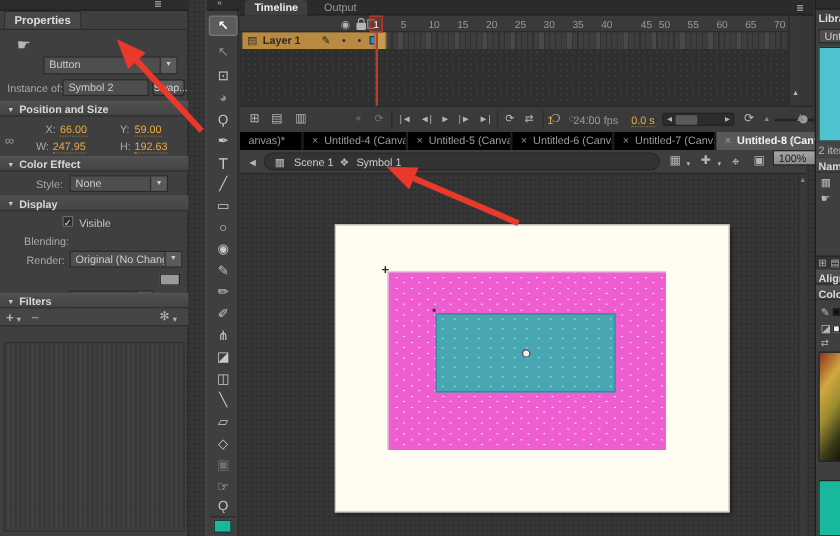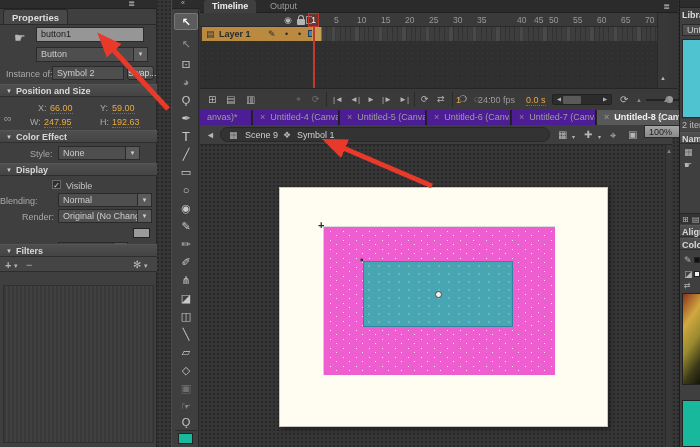--- a/index.html
+++ b/index.html
@@ -20,21 +20,21 @@
   .dd{background:#4e4e4e;color:#ccc;border:1px solid #2a2a2a;font-size:9px;line-height:13px;padding:0 4px;overflow:hidden;white-space:nowrap;}
   .dd .arw{position:absolute;right:0;top:0;bottom:0;width:13px;background:#5a5a5a;border-left:1px solid #2a2a2a;
            color:#ccc;font-size:6px;text-align:center;line-height:13px;}
   .dd.dis{color:#777;background:#444;}
   .btn{background:linear-gradient(#606060,#4a4a4a);border:1px solid #282828;border-radius:3px;color:#ddd;text-align:center;}
   .lbl{color:#a9a9a9;}
   .hot{color:#e9a944;border-bottom:1px dotted #8f6c2e;cursor:pointer;}
   .icon{color:#b5b5b5;}
   .toolcell{width:24px;height:17px;text-align:center;line-height:17px;color:#c9c9c9;font-size:11px;}
   .toolsel{background:#5c5c5c;border:1px solid #777;border-radius:2px;}
-  .dtab{background:#4c1d95;border-right:1px solid #1d1d1d;color:#9d9d9d;font-size:9px;line-height:15px;
+  .dtab{background:#000000;border-right:1px solid #1d1d1d;color:#9d9d9d;font-size:9px;line-height:15px;
         padding:0 7px;white-space:nowrap;overflow:hidden;}
   .dtab .x{color:#8a8a8a;margin-right:5px;font-size:9px;}
   .dtab.on{background:#585858;color:#f2f2f2;font-weight:bold;}
   .rulnum{position:absolute;top:2px;color:#999;font-size:8.5px;}
   .eye{width:9px;height:9px;font-size:9px;line-height:9px;color:#b5b5b5;}
   .lockb{width:8px;height:6px;background:#b5b5b5;border-radius:1px;position:relative;}
   .lockb:before{content:"";position:absolute;left:1px;top:-4px;width:4px;height:4px;
         border:1.5px solid #b5b5b5;border-bottom:none;border-radius:3px 3px 0 0;}
   .boxicon{width:8px;height:8px;border:1px solid #9a9a9a;}
   .stripes{background:#414141;background-image:repeating-linear-gradient(90deg,rgba(0,0,0,.12) 0 2px,transparent 2px 4px);}
@@ -55,21 +55,20 @@
 <div id="app">
 
   <div class="abs panel" style="left:0;top:0;width:157px;height:447px;border-right:1px solid #282828;">
     <div class="abs minibar" style="left:0;top:0;width:157px;height:9px;">
       <span class="abs icon" style="right:22px;top:-1px;font-size:8px;">≣</span>
     </div>
     <div class="abs ptab" style="left:3px;top:9px;">Properties</div>
     <div class="abs" style="left:0;top:24px;width:157px;height:1px;background:#2a2a2a;"></div>
 
     <span class="abs icon" style="left:14px;top:30px;font-size:13px;">☛</span>
-    <div class="abs field" style="left:36px;top:27px;width:108px;height:15px;">button1</div>
 
     <div class="abs dd" style="left:36px;top:47px;width:112px;height:15px;">
       <span>Button</span>
       <span class="arw">▼</span>
     </div>
 
     <span class="abs lbl" style="left:6px;top:69px;">Instance of:</span>
     <div class="abs dd" style="left:52px;top:66px;width:72px;height:14px;">Symbol 2</div>
     <div class="abs btn" style="left:127px;top:66px;width:27px;height:14px;line-height:13px;font-size:8.5px;">Swap...</div>
 
@@ -93,25 +92,21 @@
     <div class="abs dd" style="left:58px;top:146px;width:82px;height:14px;">
       <span>None</span>
       <span class="arw">▼</span>
     </div>
 
     <div class="abs sechdr" style="left:0;top:163px;width:157px;height:13px;">
       <span class="tri">▼</span><span>Display</span>
     </div>
     <div class="abs" style="left:52px;top:180px;width:9px;height:9px;background:#2e2e2e;border:1px solid #6a6a6a;color:#ddd;font-size:8px;line-height:9px;text-align:center;">✓</div>
     <span class="abs lbl" style="left:66px;top:181px;color:#c5c5c5;">Visible</span>
-    <span class="abs lbl" style="left:0;top:196px;">Blending:</span>
-    <div class="abs dd" style="left:58px;top:193px;width:94px;height:14px;">
-      <span>Normal</span>
-      <span class="arw">▼</span>
-    </div>
+    <span class="abs lbl" style="left:20px;top:196px;">Blending:</span>
     <span class="abs lbl" style="left:22px;top:212px;">Render:</span>
     <div class="abs dd" style="left:58px;top:209px;width:94px;height:14px;">
       <span>Original (No Change)</span>
       <span class="arw">▼</span>
     </div>
     <div class="abs dd dis" style="left:58px;top:242px;width:70px;height:14px;text-decoration:underline;">
       <span>Transparent</span>
       <span class="arw" style="color:#777;">▼</span>
     </div>
     <div class="abs swatch" style="left:133px;top:228px;width:17px;height:10px;background:#9a9a9a;"></div>
@@ -175,21 +170,21 @@
     <div class="abs boxicon" style="left:106px;top:16px;"></div>
 
     <div class="abs" style="left:112px;top:13px;width:345px;height:14px;background:#3a3a3a;border-bottom:1px solid #2a2a2a;">
       <span class="rulnum" style="left:22px;">5</span>
       <span class="rulnum" style="left:45px;">10</span>
       <span class="rulnum" style="left:69px;">15</span>
       <span class="rulnum" style="left:93px;">20</span>
       <span class="rulnum" style="left:117px;">25</span>
       <span class="rulnum" style="left:141px;">30</span>
       <span class="rulnum" style="left:165px;">35</span>
-      <span class="rulnum" style="left:189px;margin-left:16px;">40</span>
+      <span class="rulnum" style="left:189px;">40</span>
       <span class="rulnum" style="left:222px;">45</span>
       <span class="rulnum" style="left:237px;">50</span>
       <span class="rulnum" style="left:261px;">55</span>
       <span class="rulnum" style="left:285px;">60</span>
       <span class="rulnum" style="left:309px;">65</span>
       <span class="rulnum" style="left:333px;text-align:center;">70</span>
     </div>
 
     <div class="abs" style="left: 2px; top: 27px; width: 110px; height: 14px; color: rgb(34, 34, 34); font-size: 9px; background: rgb(185, 138, 63);">
       <span class="abs" style="left:4px;top:2px;font-size:9px;color:#333;">▤</span>
@@ -258,21 +253,21 @@
     <div class="abs dtab" style="left:227px;top:0;width:84px;"><span class="x">×</span><span>Untitled-6 (Canvas)*</span></div>
     <div class="abs dtab" style="left:312px;top:0;width:84px;"><span class="x">×</span><span>Untitled-7 (Canvas)*</span></div>
     <div class="abs dtab on" style="left:397px;top:0;width:88px;"><span class="x">×</span><span>Untitled-8 (Canvas)*</span></div>
     <span class="abs icon" style="left:458px;top:2px;font-size:10px;">»</span>
   </div>
 
   <div class="abs" style="left:200px;top:125px;width:472px;height:20px;background:#3e3e3e;border-bottom:1px solid #292929;">
     <span class="abs icon" style="left:6px;top:5px;font-size:9px;">◄</span>
     <div class="abs" style="left:20px;top:2px;width:330px;height:15px;background:#333;border:1px solid #272727;border-radius:8px;">
       <span class="abs icon" style="left:8px;top:2px;font-size:9px;">▦</span>
-      <span class="abs" style="left:24px;top:2px;color:#cfcfcf;">Scene 9</span>
+      <span class="abs" style="left:24px;top:2px;color:#cfcfcf;">Scene 1</span>
       <span class="abs icon" style="left:62px;top:2px;font-size:9px;">❖</span>
       <span class="abs" style="left:76px;top:2px;color:#cfcfcf;">Symbol 1</span>
     </div>
     <span class="abs icon" style="left:358px;top:4px;font-size:10px;">▦</span>
     <span class="abs icon" style="left:372px;top:8px;font-size:6px;">▾</span>
     <span class="abs icon" style="left:384px;top:4px;font-size:10px;">✚</span>
     <span class="abs icon" style="left:398px;top:8px;font-size:6px;">▾</span>
     <span class="abs icon" style="left:410px;top:4px;font-size:11px;">⌖</span>
     <span class="abs icon" style="left:428px;top:4px;font-size:10px;">▣</span>
     <div class="abs" style="left:444px;top:0;width:40px;height:13px;background:linear-gradient(#a5a5a5,#8a8a8a);border:1px solid #2a2a2a;color:#1d1d1d;line-height:13px;padding-left:4px;">

